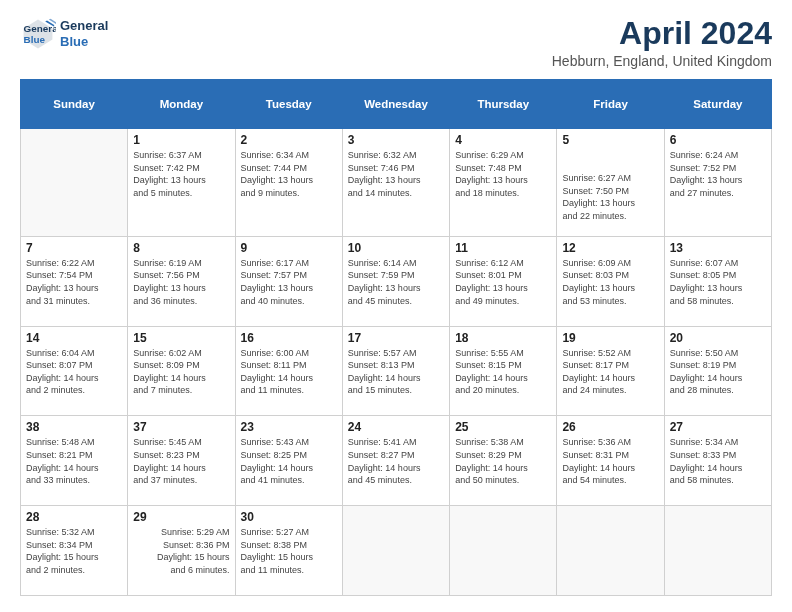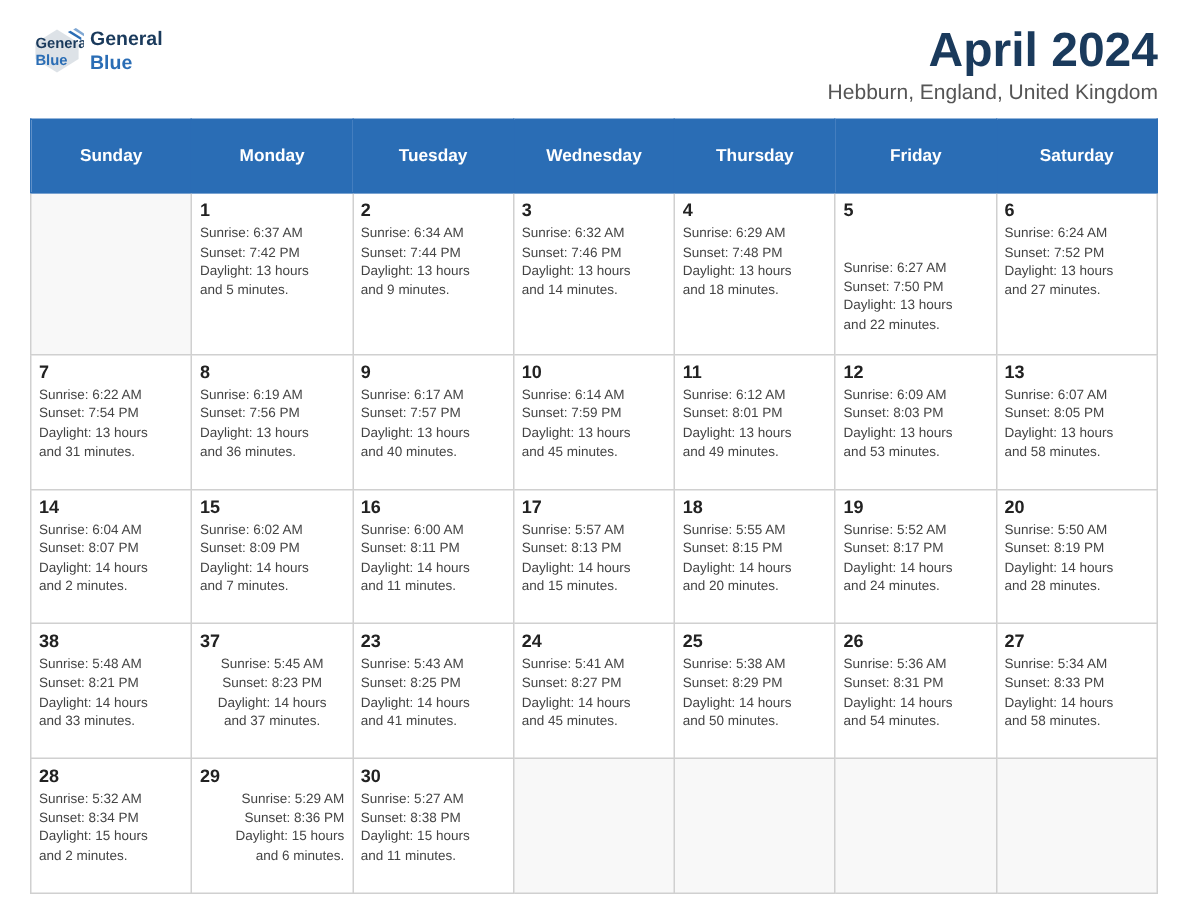--- a/index.html
+++ b/index.html
@@ -275,21 +275,21 @@
         <tr>
           <td>
             <span class="day-num">38</span>
             <div class="cell-text" style="white-space: pre-line;">Sunrise: 5:48 AM
 Sunset: 8:21 PM
 Daylight: 14 hours
 and 33 minutes.</div>
           </td>
           <td>
             <span class="day-num">37</span>
-            <div class="cell-text" style="white-space: pre-line; text-align: center;">Sunrise: 5:45 AM
+            <div class="cell-text" style="white-space: pre-line;">Sunrise: 5:45 AM
 Sunset: 8:23 PM
 Daylight: 14 hours
 and 37 minutes.</div>
           </td>
           <td>
             <span class="day-num">23</span>
             <div class="cell-text" style="white-space: pre-line;">Sunrise: 5:43 AM
 Sunset: 8:25 PM
 Daylight: 14 hours
 and 41 minutes.</div>

